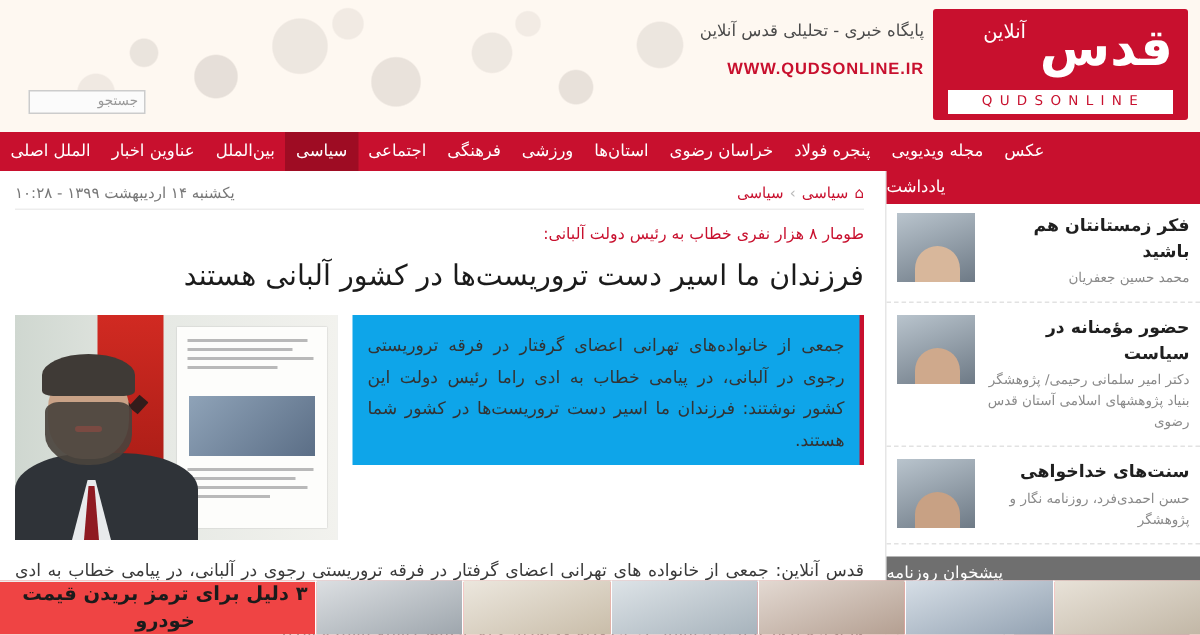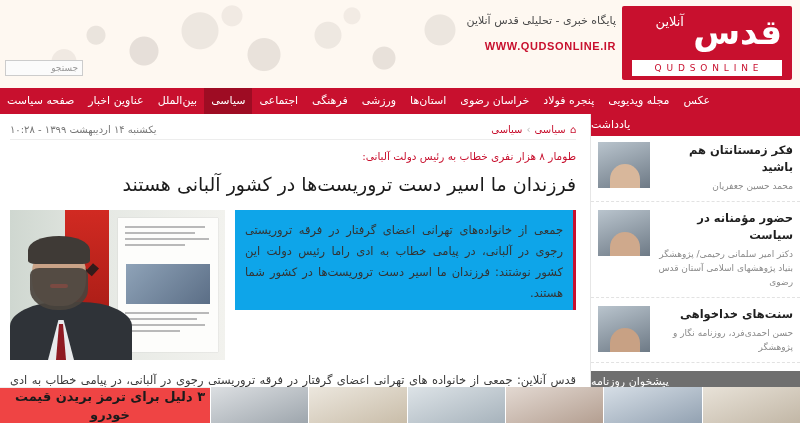--- a/index.html
+++ b/index.html
@@ -89,21 +89,21 @@
     height: 16px;
     background: #ffffff;
     color: #c8102e;
     font-size: 9px;
     text-align: center;
     line-height: 16px;
     letter-spacing: 1px;
   }
   .search-box {
     position: absolute;
-    top: 60px; left: 5px;
+    top: 60px; left: 19px;
     width: 78px; height: 16px;
     border: 1px solid #cccccc;
     background: #fbfbfb;
     font-size: 9px;
     color: #999999;
     padding: 0 4px;
     line-height: 14px;
   }
 
   
@@ -403,21 +403,21 @@
     <div class="nav-item">مجله ویدیویی</div>
     <div class="nav-item">پنجره فولاد</div>
     <div class="nav-item">خراسان رضوی</div>
     <div class="nav-item">استان‌ها</div>
     <div class="nav-item">ورزشی</div>
     <div class="nav-item">فرهنگی</div>
     <div class="nav-item">اجتماعی</div>
     <div class="nav-item active">سیاسی</div>
     <div class="nav-item">بین‌الملل</div>
     <div class="nav-item">عناوین اخبار</div>
-    <div class="nav-item">صفحه سیاست</div>
+    <div class="nav-item">الملل اصلی</div>
   </div>
 
   <div class="content">
 
     <div class="side-col">
 
       <div class="side-section-head">یادداشت</div>
 
       <div class="note-item">
         <div class="note-texts">

